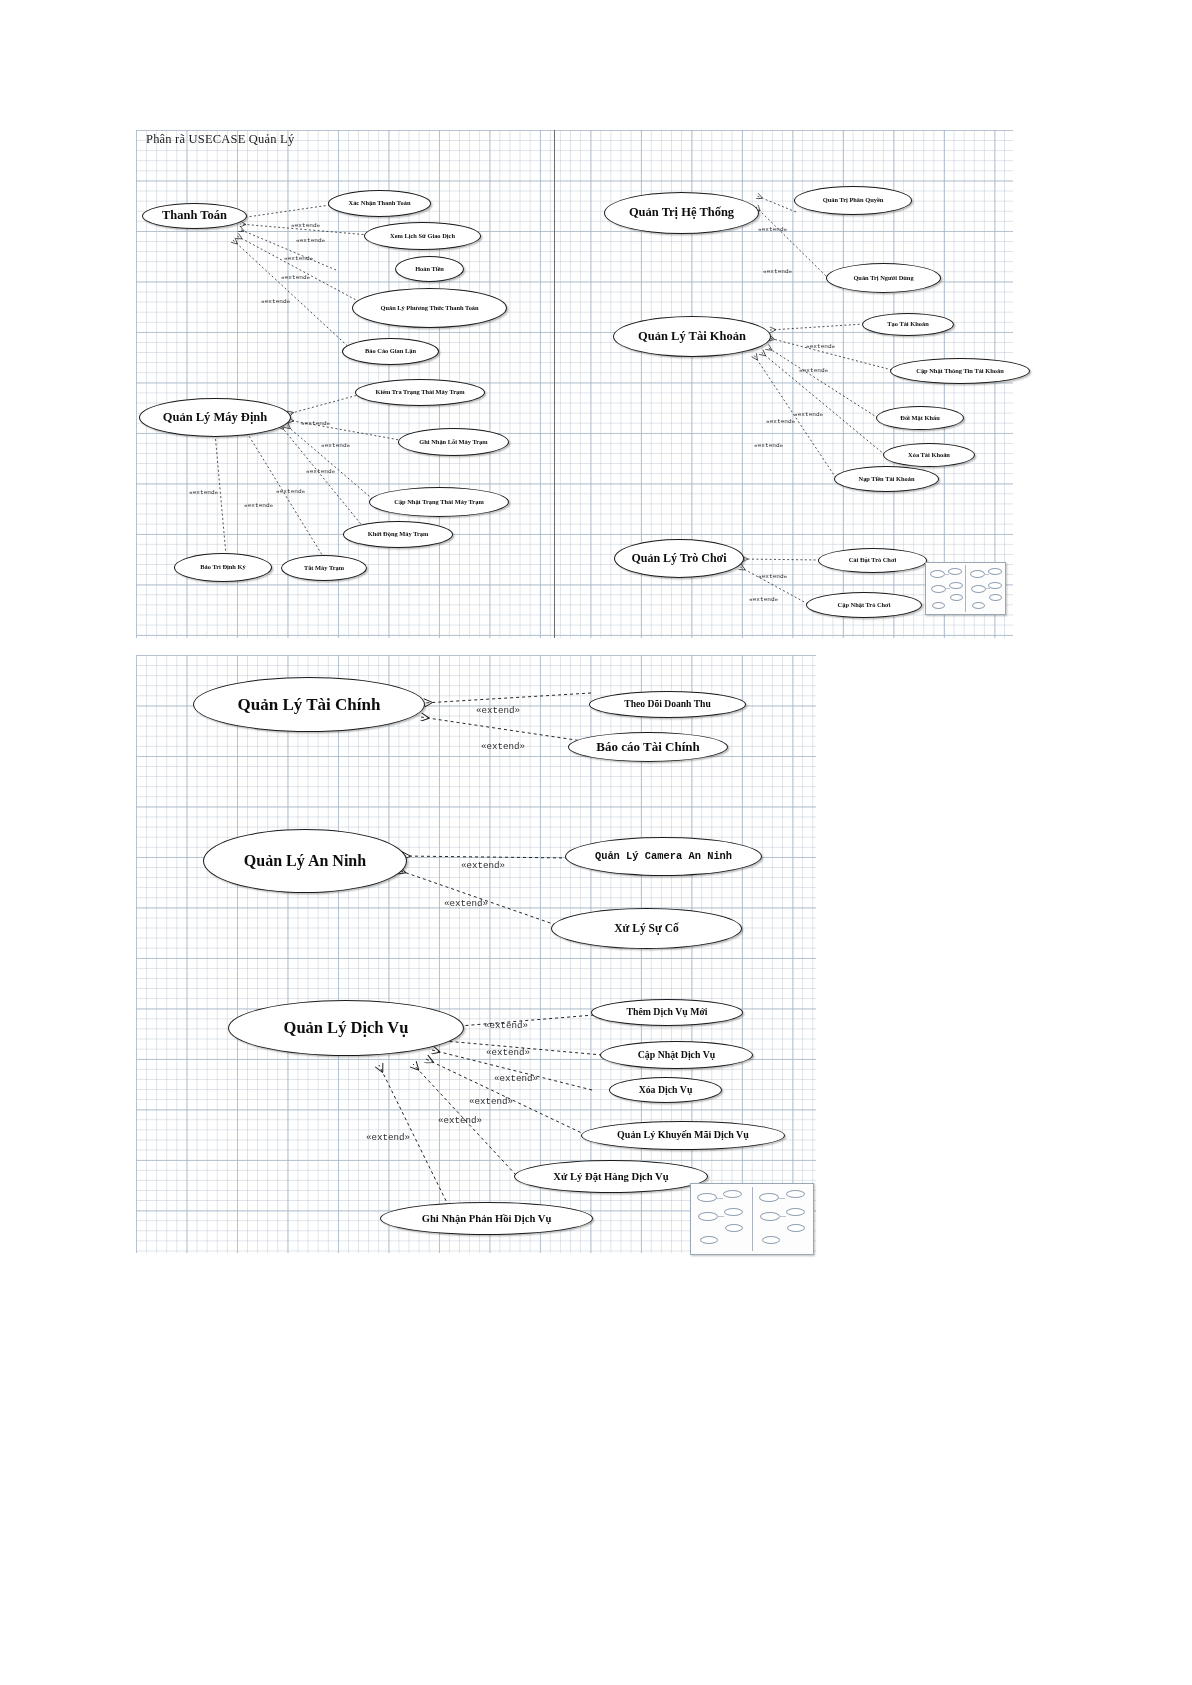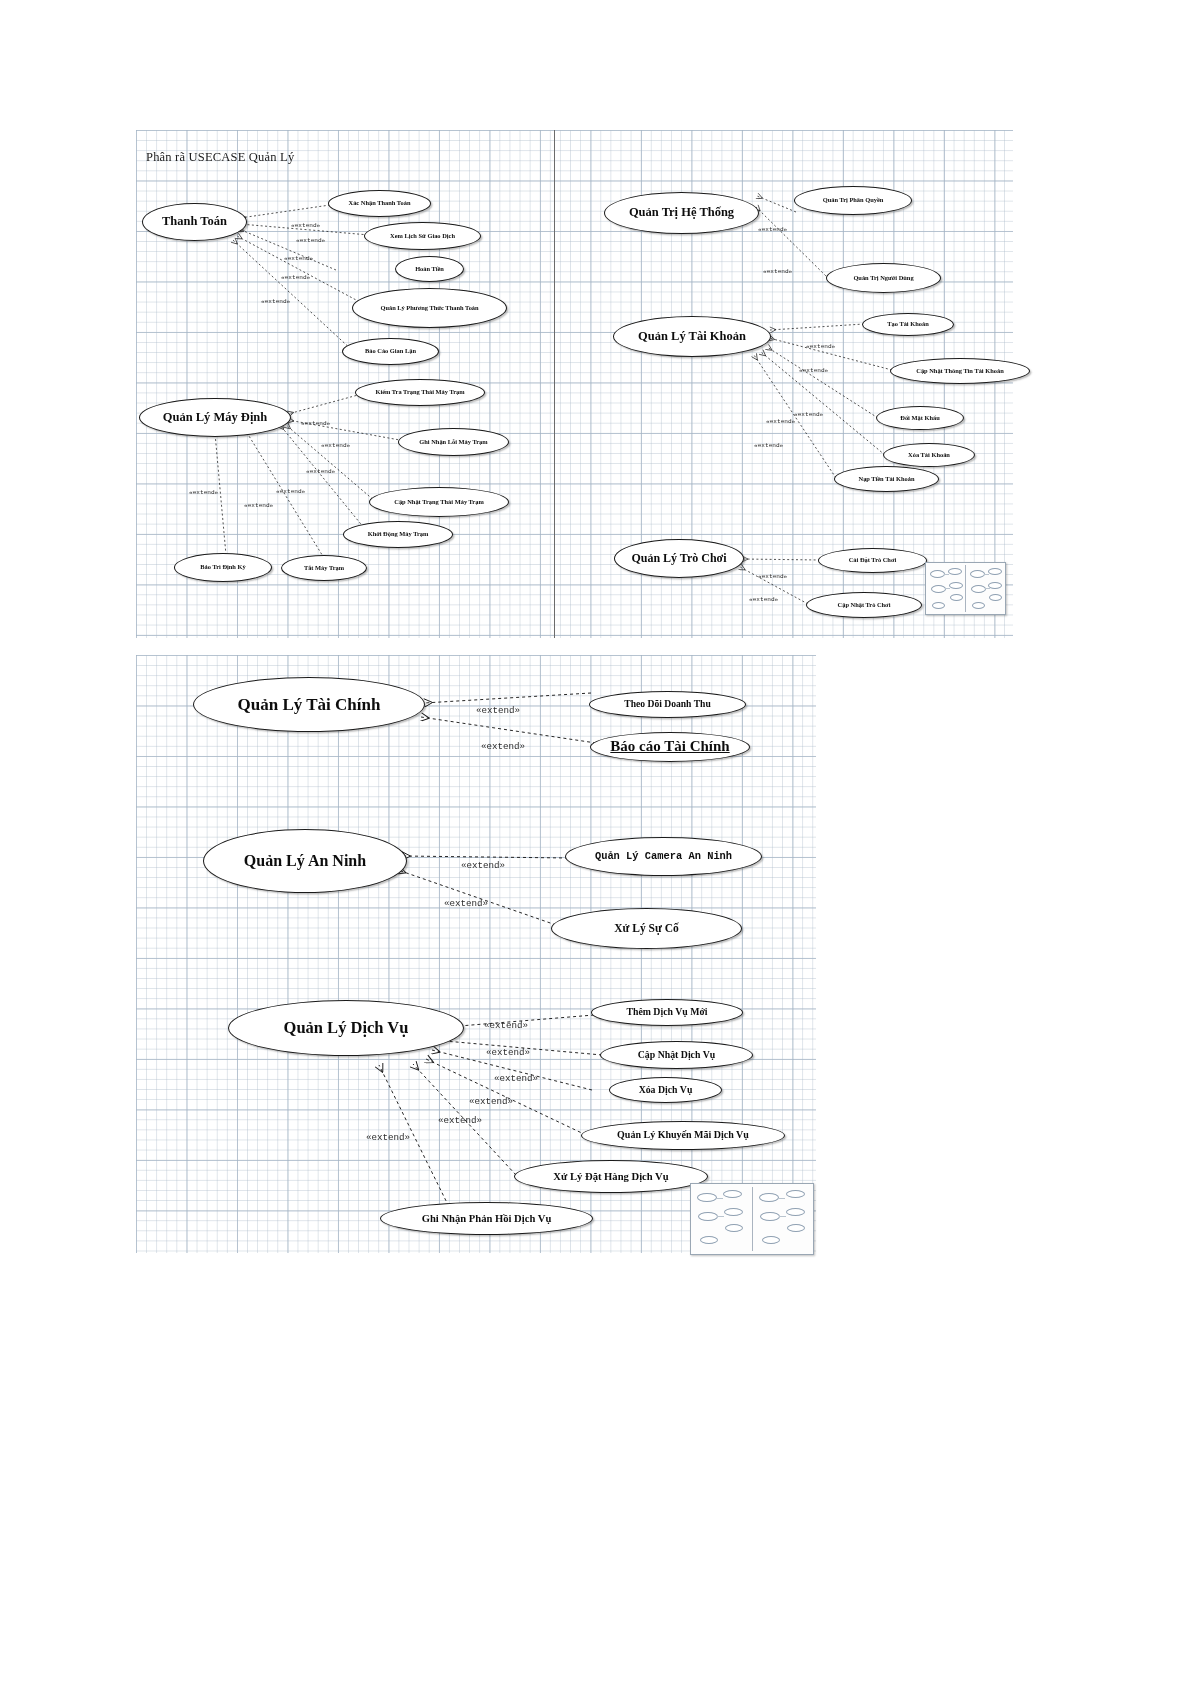--- a/index.html
+++ b/index.html
@@ -66,21 +66,21 @@
   .thumb .tell{position:absolute;border:.7px solid #8fa0b2;border-radius:50%;background:#fff;}
   .thumb .tdiv{position:absolute;background:#aab4c0;width:1px;}
 </style>
 </head>
 <body>
 
 <div class="page">
 
   <div class="panel grid-bg" id="diagram1">
 
-    <div class="title" style="left:10px;top:20px;">Phân rã USECASE Quản Lý</div>
+    <div class="title" style="left:10px;top:2px;">Phân rã USECASE Quản Lý</div>
 
     <div class="divider" style="left:418px;top:0;height:508px;"></div>
 
     <svg class="edges" width="877" height="508">
       <defs>
         <marker id="ah" markerWidth="9" markerHeight="9" refX="8" refY="4" orient="auto">
           <path d="M8,0 L0,4 L8,8" fill="none" stroke="#1a1a1a" stroke-width="0.9"></path>
         </marker>
       </defs>
       <g stroke="#1a1a1a" stroke-width="0.75" fill="none" stroke-dasharray="2,2.4" marker-end="url(#ah)">
@@ -107,21 +107,21 @@
         <path d="M756,240 L633,208"></path>
         <path d="M742,288 L631,217"></path>
         <path d="M749,325 L625,222"></path>
         <path d="M700,348 L618,225"></path>
 
         <path d="M684,430 L606,429"></path>
         <path d="M672,474 L604,437"></path>
       </g>
     </svg>
 
-    <div class="oval main" style="left:6px;top:73px;width:105px;height:38px;font-size:12.5px;">Thanh Toán</div>
+    <div class="oval main" style="left:6px;top:73px;width:105px;height:26px;font-size:12.5px;">Thanh Toán</div>
 
     <div class="oval sub" style="left:192px;top:60px;width:103px;height:27px;font-size:6.4px;">Xác Nhận Thanh Toán</div>
     <div class="oval sub" style="left:228px;top:92px;width:117px;height:28px;font-size:6.4px;">Xem Lịch Sử Giao Dịch</div>
     <div class="oval sub" style="left:259px;top:126px;width:69px;height:26px;font-size:6.4px;">Hoàn Tiền</div>
     <div class="oval sub" style="left:216px;top:158px;width:155px;height:40px;font-size:6.4px;">Quản Lý Phương Thức Thanh Toán</div>
     <div class="oval sub" style="left:206px;top:208px;width:97px;height:27px;font-size:6.4px;">Báo Cáo Gian Lận</div>
 
     <div class="oval main" style="left:3px;top:268px;width:152px;height:39px;font-size:12.5px;">Quản Lý Máy Định</div>
 
     <div class="oval sub" style="left:219px;top:249px;width:130px;height:27px;font-size:6.4px;">Kiểm Tra Trạng Thái Máy Trạm</div>
@@ -213,21 +213,21 @@
         <path d="M466,400 L298,385"></path>
         <path d="M456,435 L296,395"></path>
         <path d="M450,480 L290,404"></path>
         <path d="M380,520 L277,409"></path>
         <path d="M318,562 L243,410"></path>
       </g>
     </svg>
 
     <div class="oval main" style="left:57px;top:22px;width:232px;height:55px;font-size:17px;">Quản Lý Tài Chính</div>
     <div class="oval sub" style="left:453px;top:24px;width:157px;height:27px;font-size:9.6px;margin-top:12px;">Theo Dõi Doanh Thu</div>
-    <div class="oval sub" style="left:454px;top:77px;width:160px;height:30px;font-size:15px;text-decoration:underline;">Báo cáo Tài Chính</div>
+    <div class="oval sub" style="left:432px;top:77px;width:160px;height:30px;font-size:13px;">Báo cáo Tài Chính</div>
 
     <div class="oval main" style="left:67px;top:174px;width:204px;height:64px;font-size:16px;">Quản Lý An Ninh</div>
     <div class="oval sub" style="left:429px;top:182px;width:197px;height:39px;font-size:10.4px;font-family:Liberation Mono, monospace;">Quản Lý Camera An Ninh</div>
     <div class="oval sub" style="left:415px;top:253px;width:191px;height:41px;font-size:11.5px;">Xử Lý Sự Cố</div>
 
     <div class="oval main" style="left:92px;top:345px;width:236px;height:56px;font-size:16.5px;">Quản Lý Dịch Vụ</div>
     <div class="oval sub" style="left:455px;top:344px;width:152px;height:27px;font-size:9.8px;">Thêm Dịch Vụ Mới</div>
     <div class="oval sub" style="left:464px;top:386px;width:153px;height:28px;font-size:9.8px;">Cập Nhật Dịch Vụ</div>
     <div class="oval sub" style="left:473px;top:422px;width:113px;height:26px;font-size:9.8px;">Xóa Dịch Vụ</div>
     <div class="oval sub" style="left:445px;top:466px;width:204px;height:29px;font-size:10px;">Quản Lý Khuyến Mãi Dịch Vụ</div>

